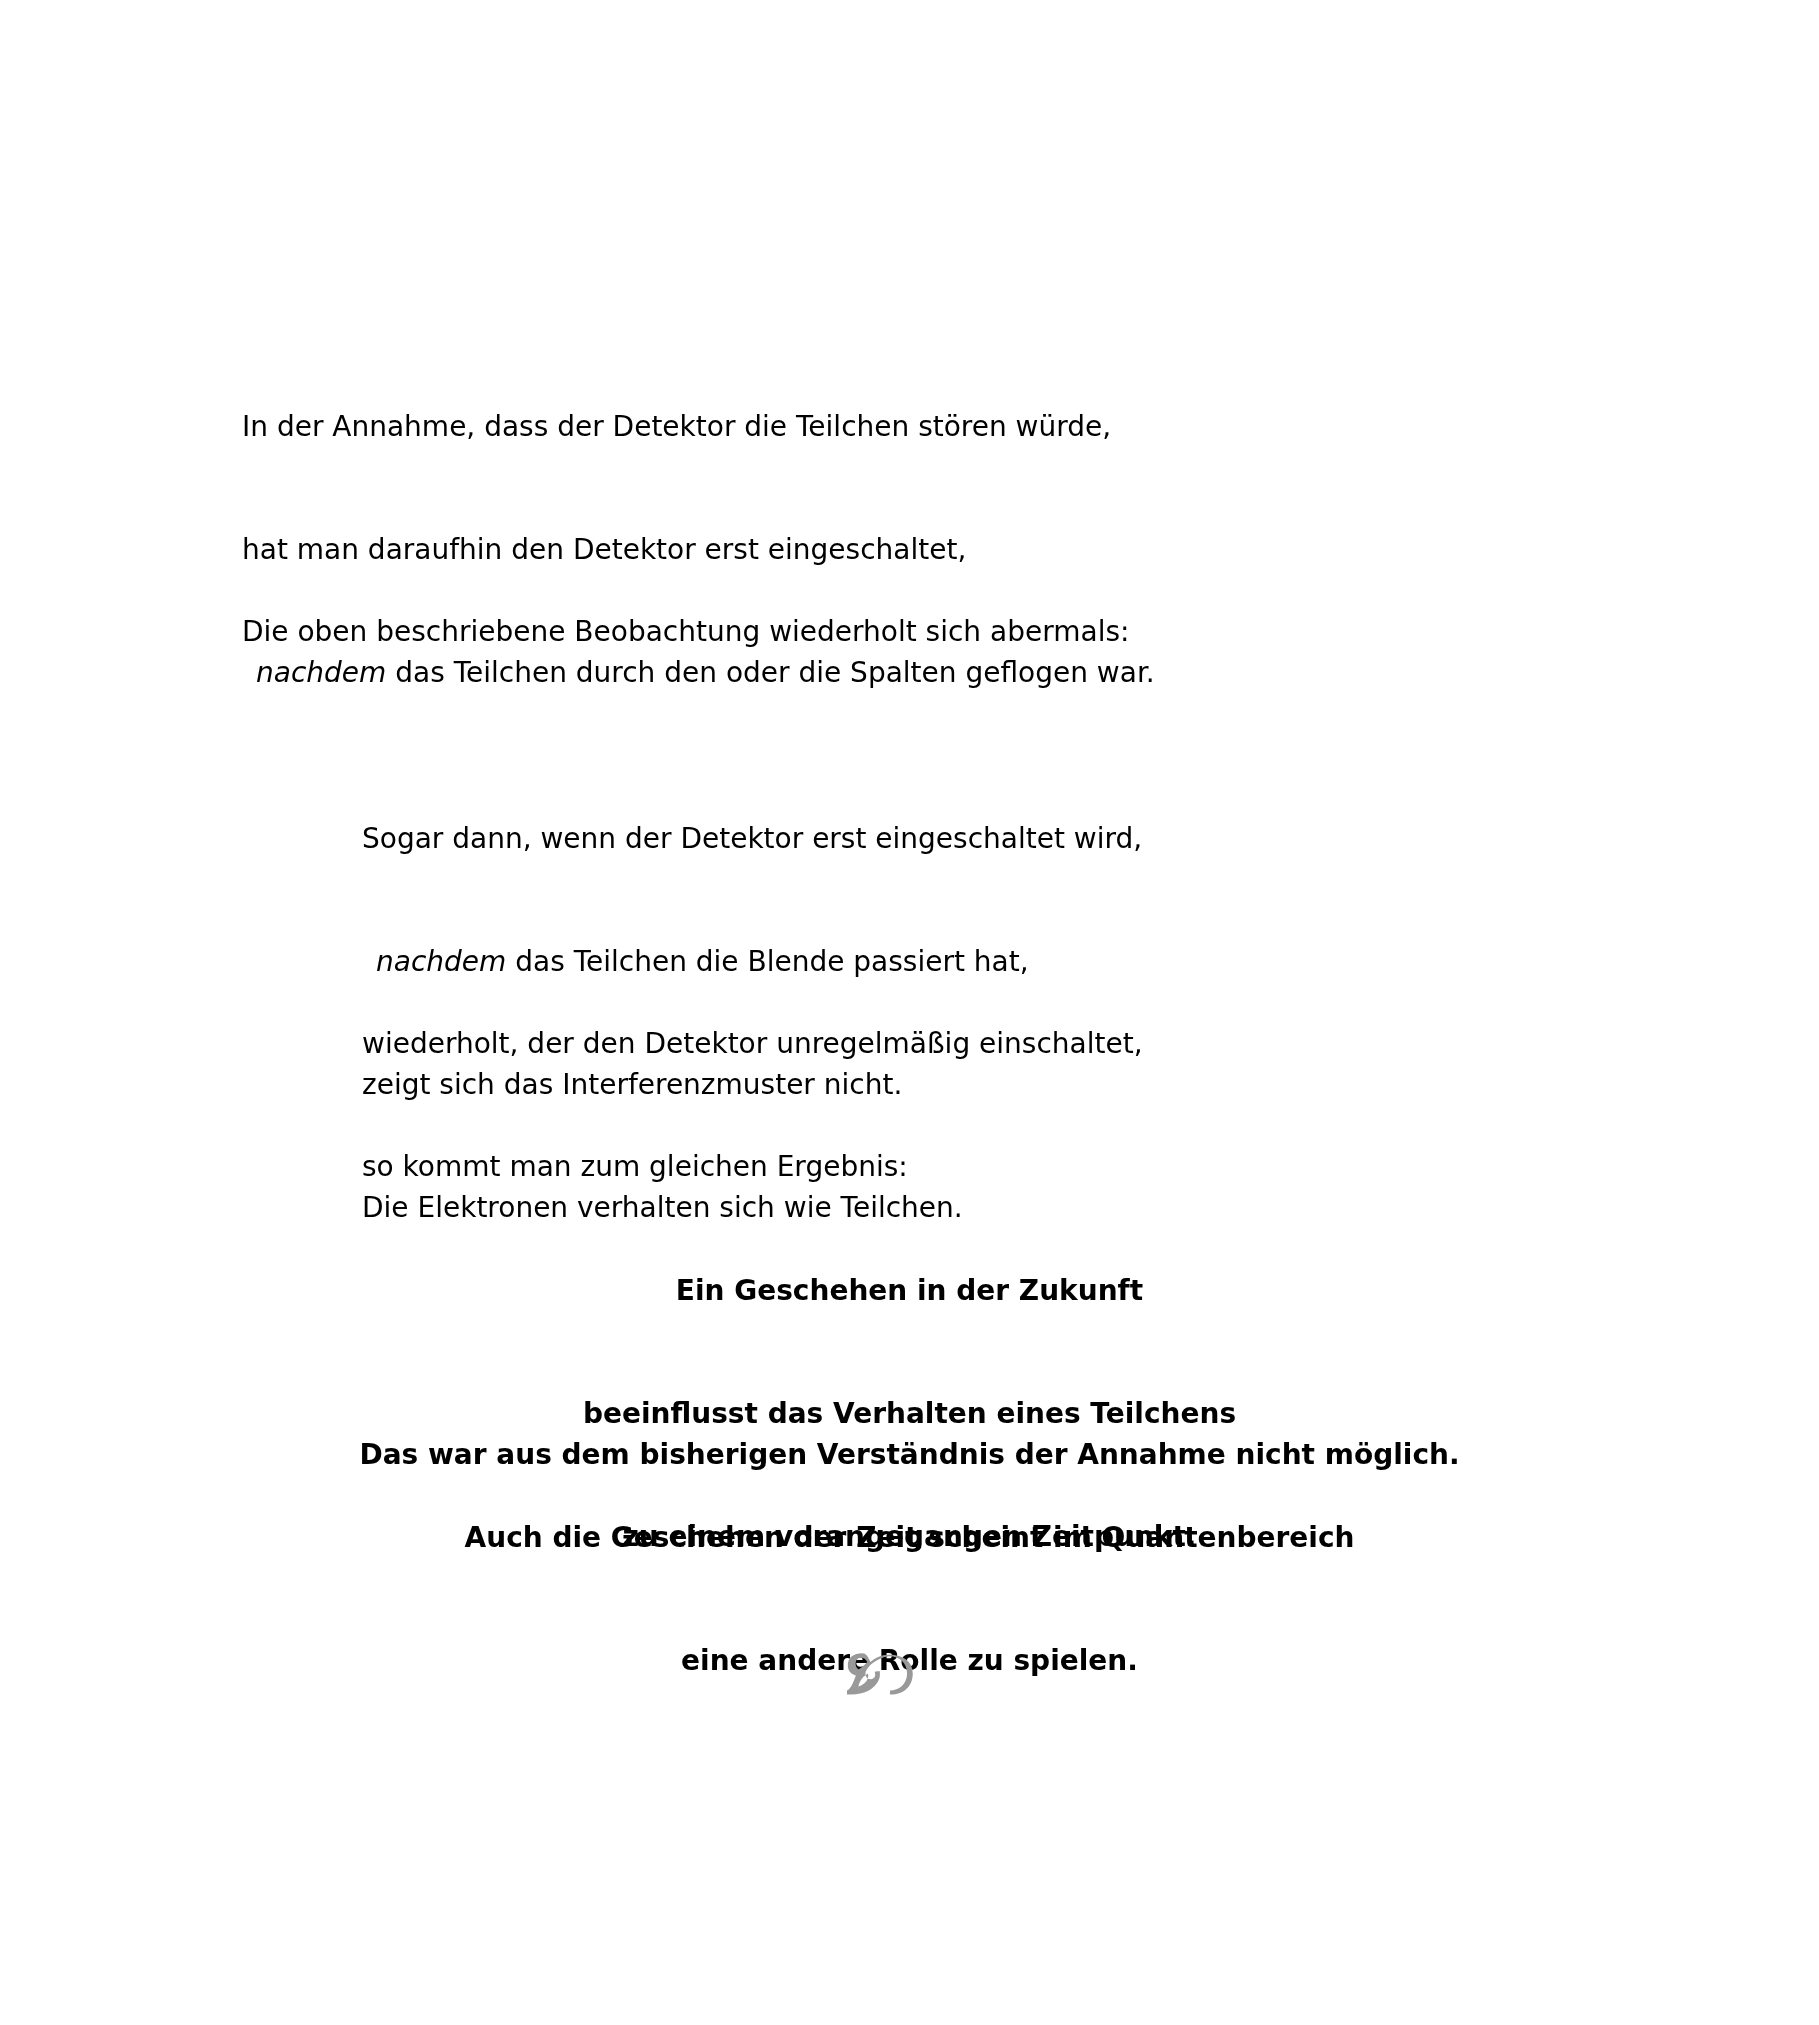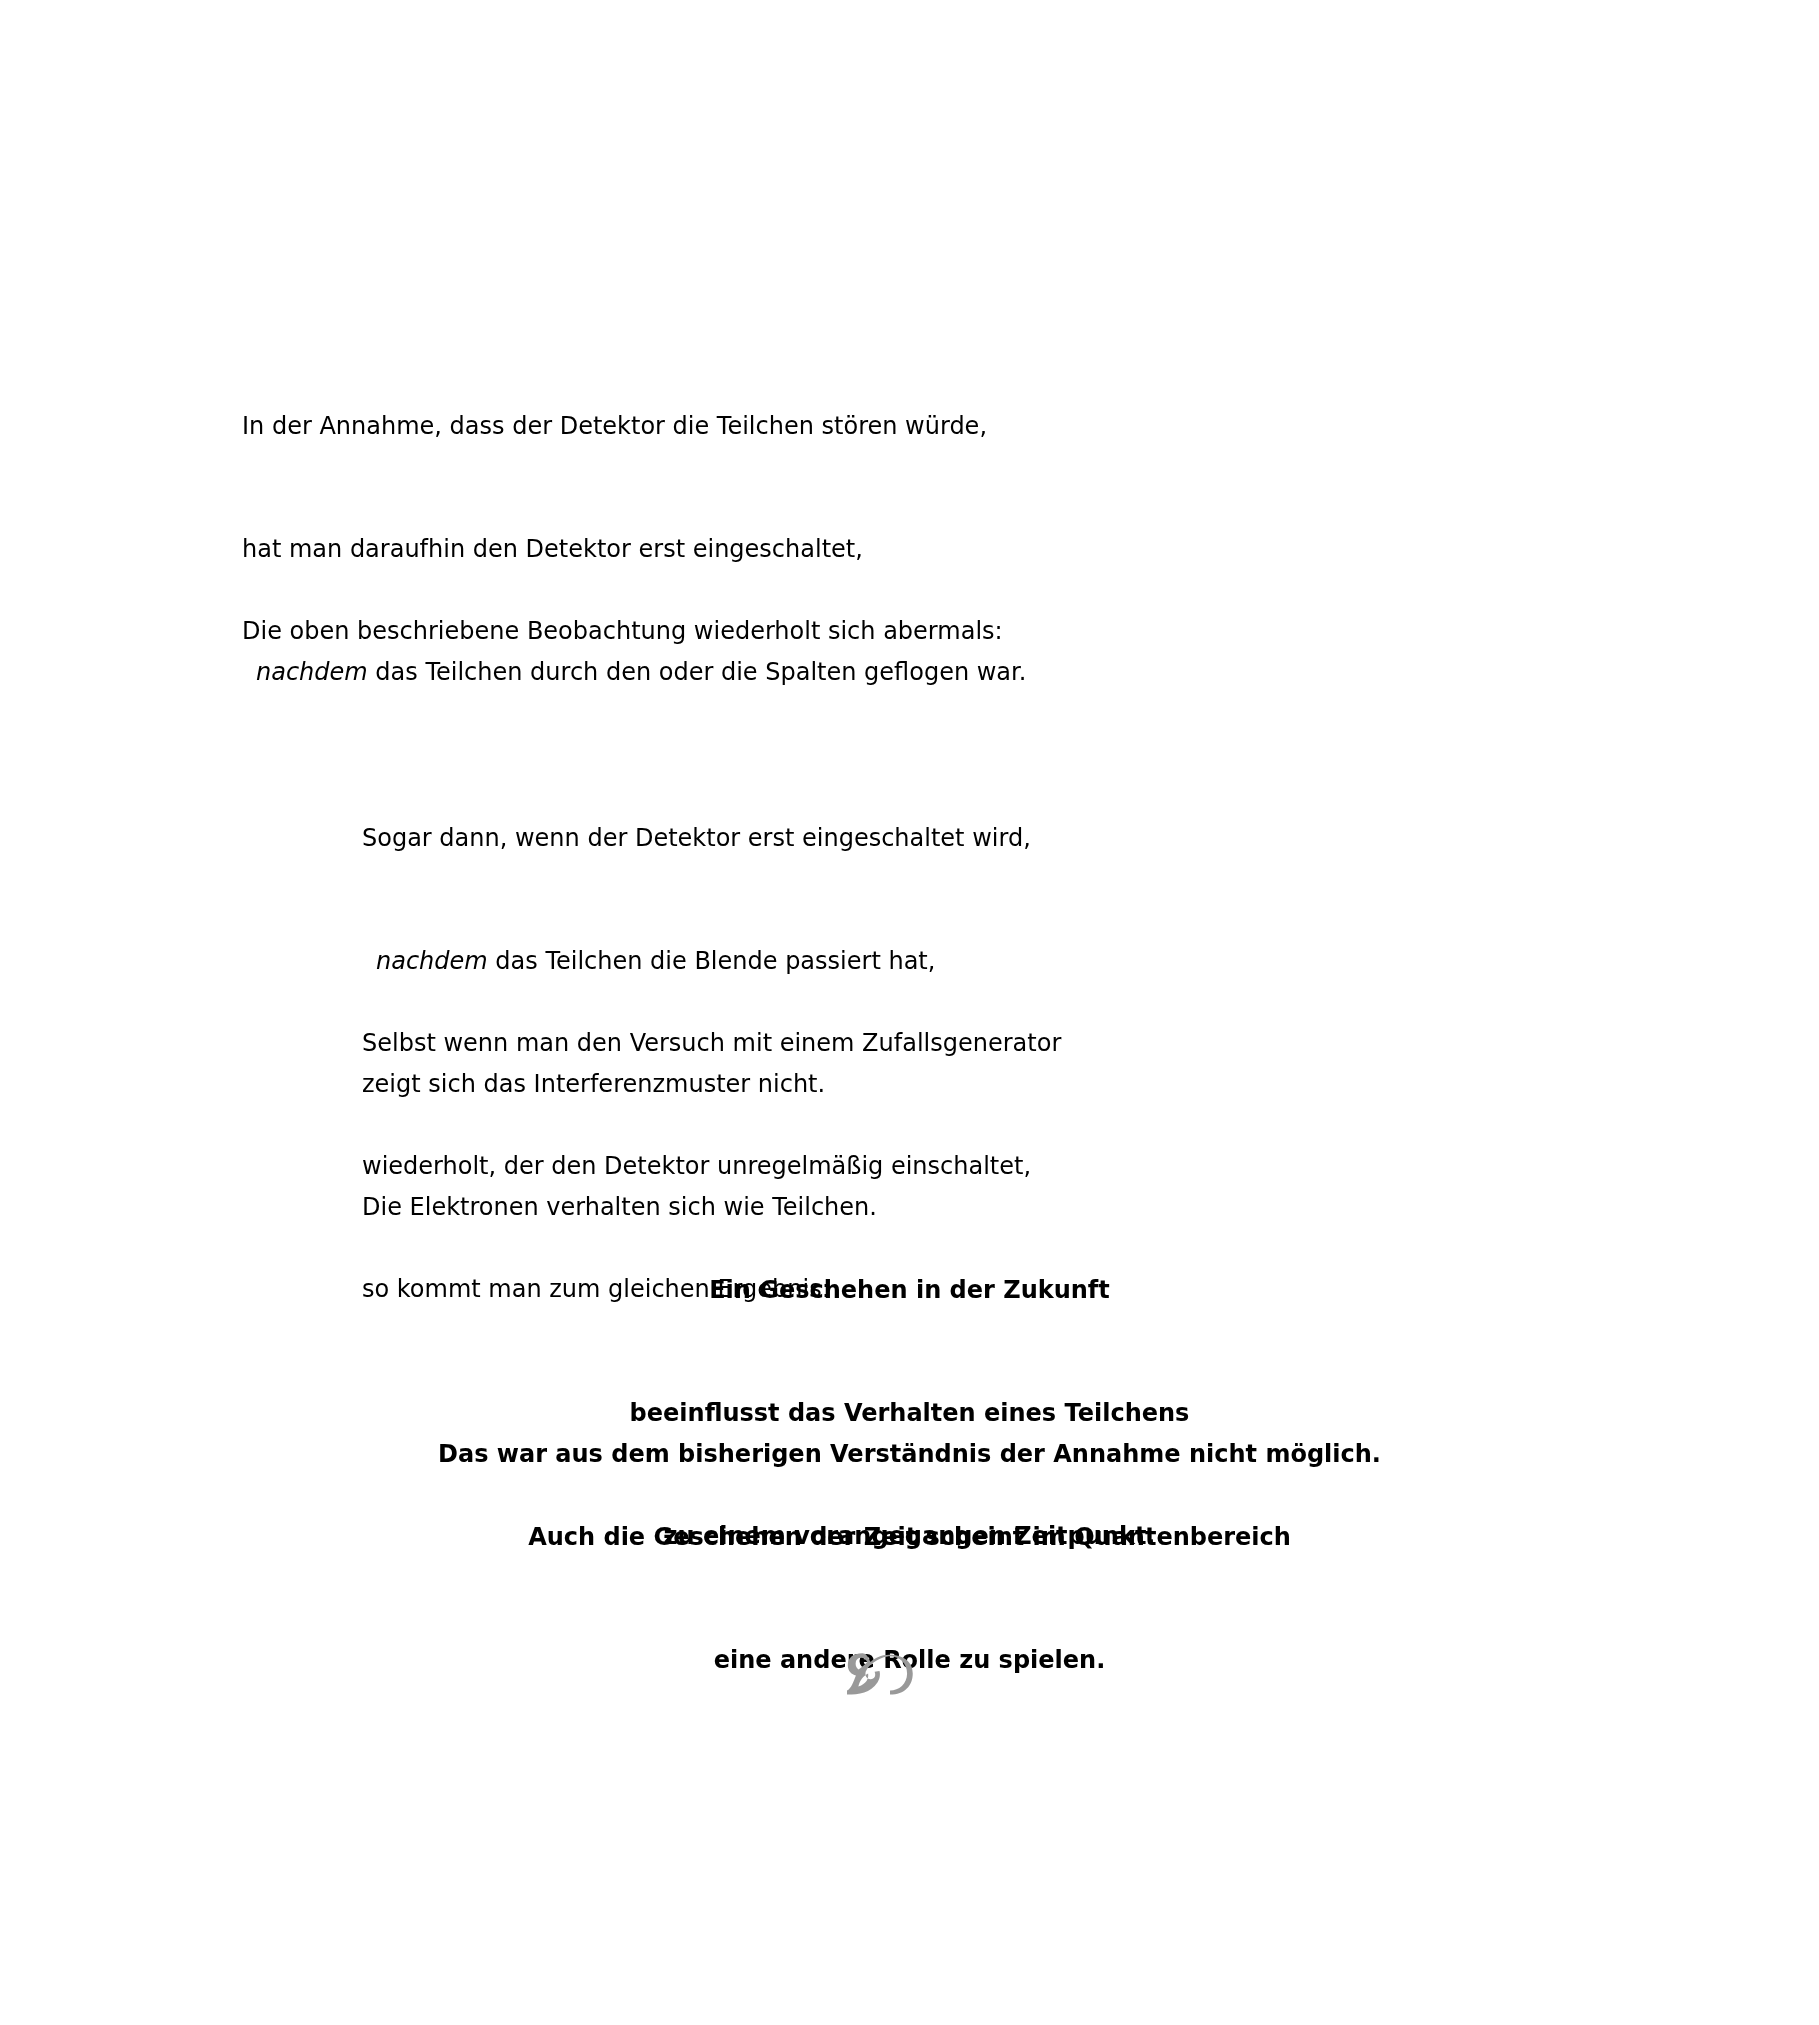--- a/index.html
+++ b/index.html
@@ -1,19 +1,19 @@
 <!DOCTYPE html>
 <html style="font-size:6.5px"><head>
   <meta charset="utf-8">
   <style>
     html, body { margin:0; padding:0; background:#ffffff; }
     body { width:1819px; height:2582px; position:relative; overflow:hidden;
            font-family:"DejaVu Sans", sans-serif; color:#000; }
     .page { position:absolute; left:0; top:0; width:1819px; height:2582px; }
-    .txt { font-size:24px; line-height:41px; white-space:pre; }
+    .txt { font-size:28px; line-height:41px; white-space:pre; }
     .block { position:absolute; }
     .line { display:block; height:41px; }
     em { font-style:italic;margin-left:14px; }
     .center { text-align:center; left:0; width:1819px; }
     .bold { font-weight:bold; }
     .ornament { position:absolute; left:847px; top:1653px; width:69px; height:45px; }
   </style>
 </head>
 <body>
 
@@ -31,21 +31,20 @@
 
 
   <div class="block txt" style="left:362px; top:736px;">
     <span class="line">Sogar dann, wenn der Detektor erst eingeschaltet wird,</span>
     <span class="line"><em>nachdem</em><span> das Teilchen die Blende passiert hat,</span></span>
     <span class="line">zeigt sich das Interferenzmuster nicht.</span>
     <span class="line">Die Elektronen verhalten sich wie Teilchen.</span>
   </div>
 
   <div class="block txt" style="left:362px; top:941px;">
-    <span class="line">Selbst wenn man den Versuch mit einem Zufallsgenerator</span>
     <span class="line">wiederholt, der den Detektor unregelmäßig einschaltet,</span>
     <span class="line">so kommt man zum gleichen Ergebnis:</span>
   </div>
 
   <div class="block txt bold center" style="top:1188px;">
     <span class="line">Ein Geschehen in der Zukunft</span>
     <span class="line">beeinflusst das Verhalten eines Teilchens</span>
     <span class="line">zu einem vorangegangen Zeitpunkt.</span>
   </div>
 

